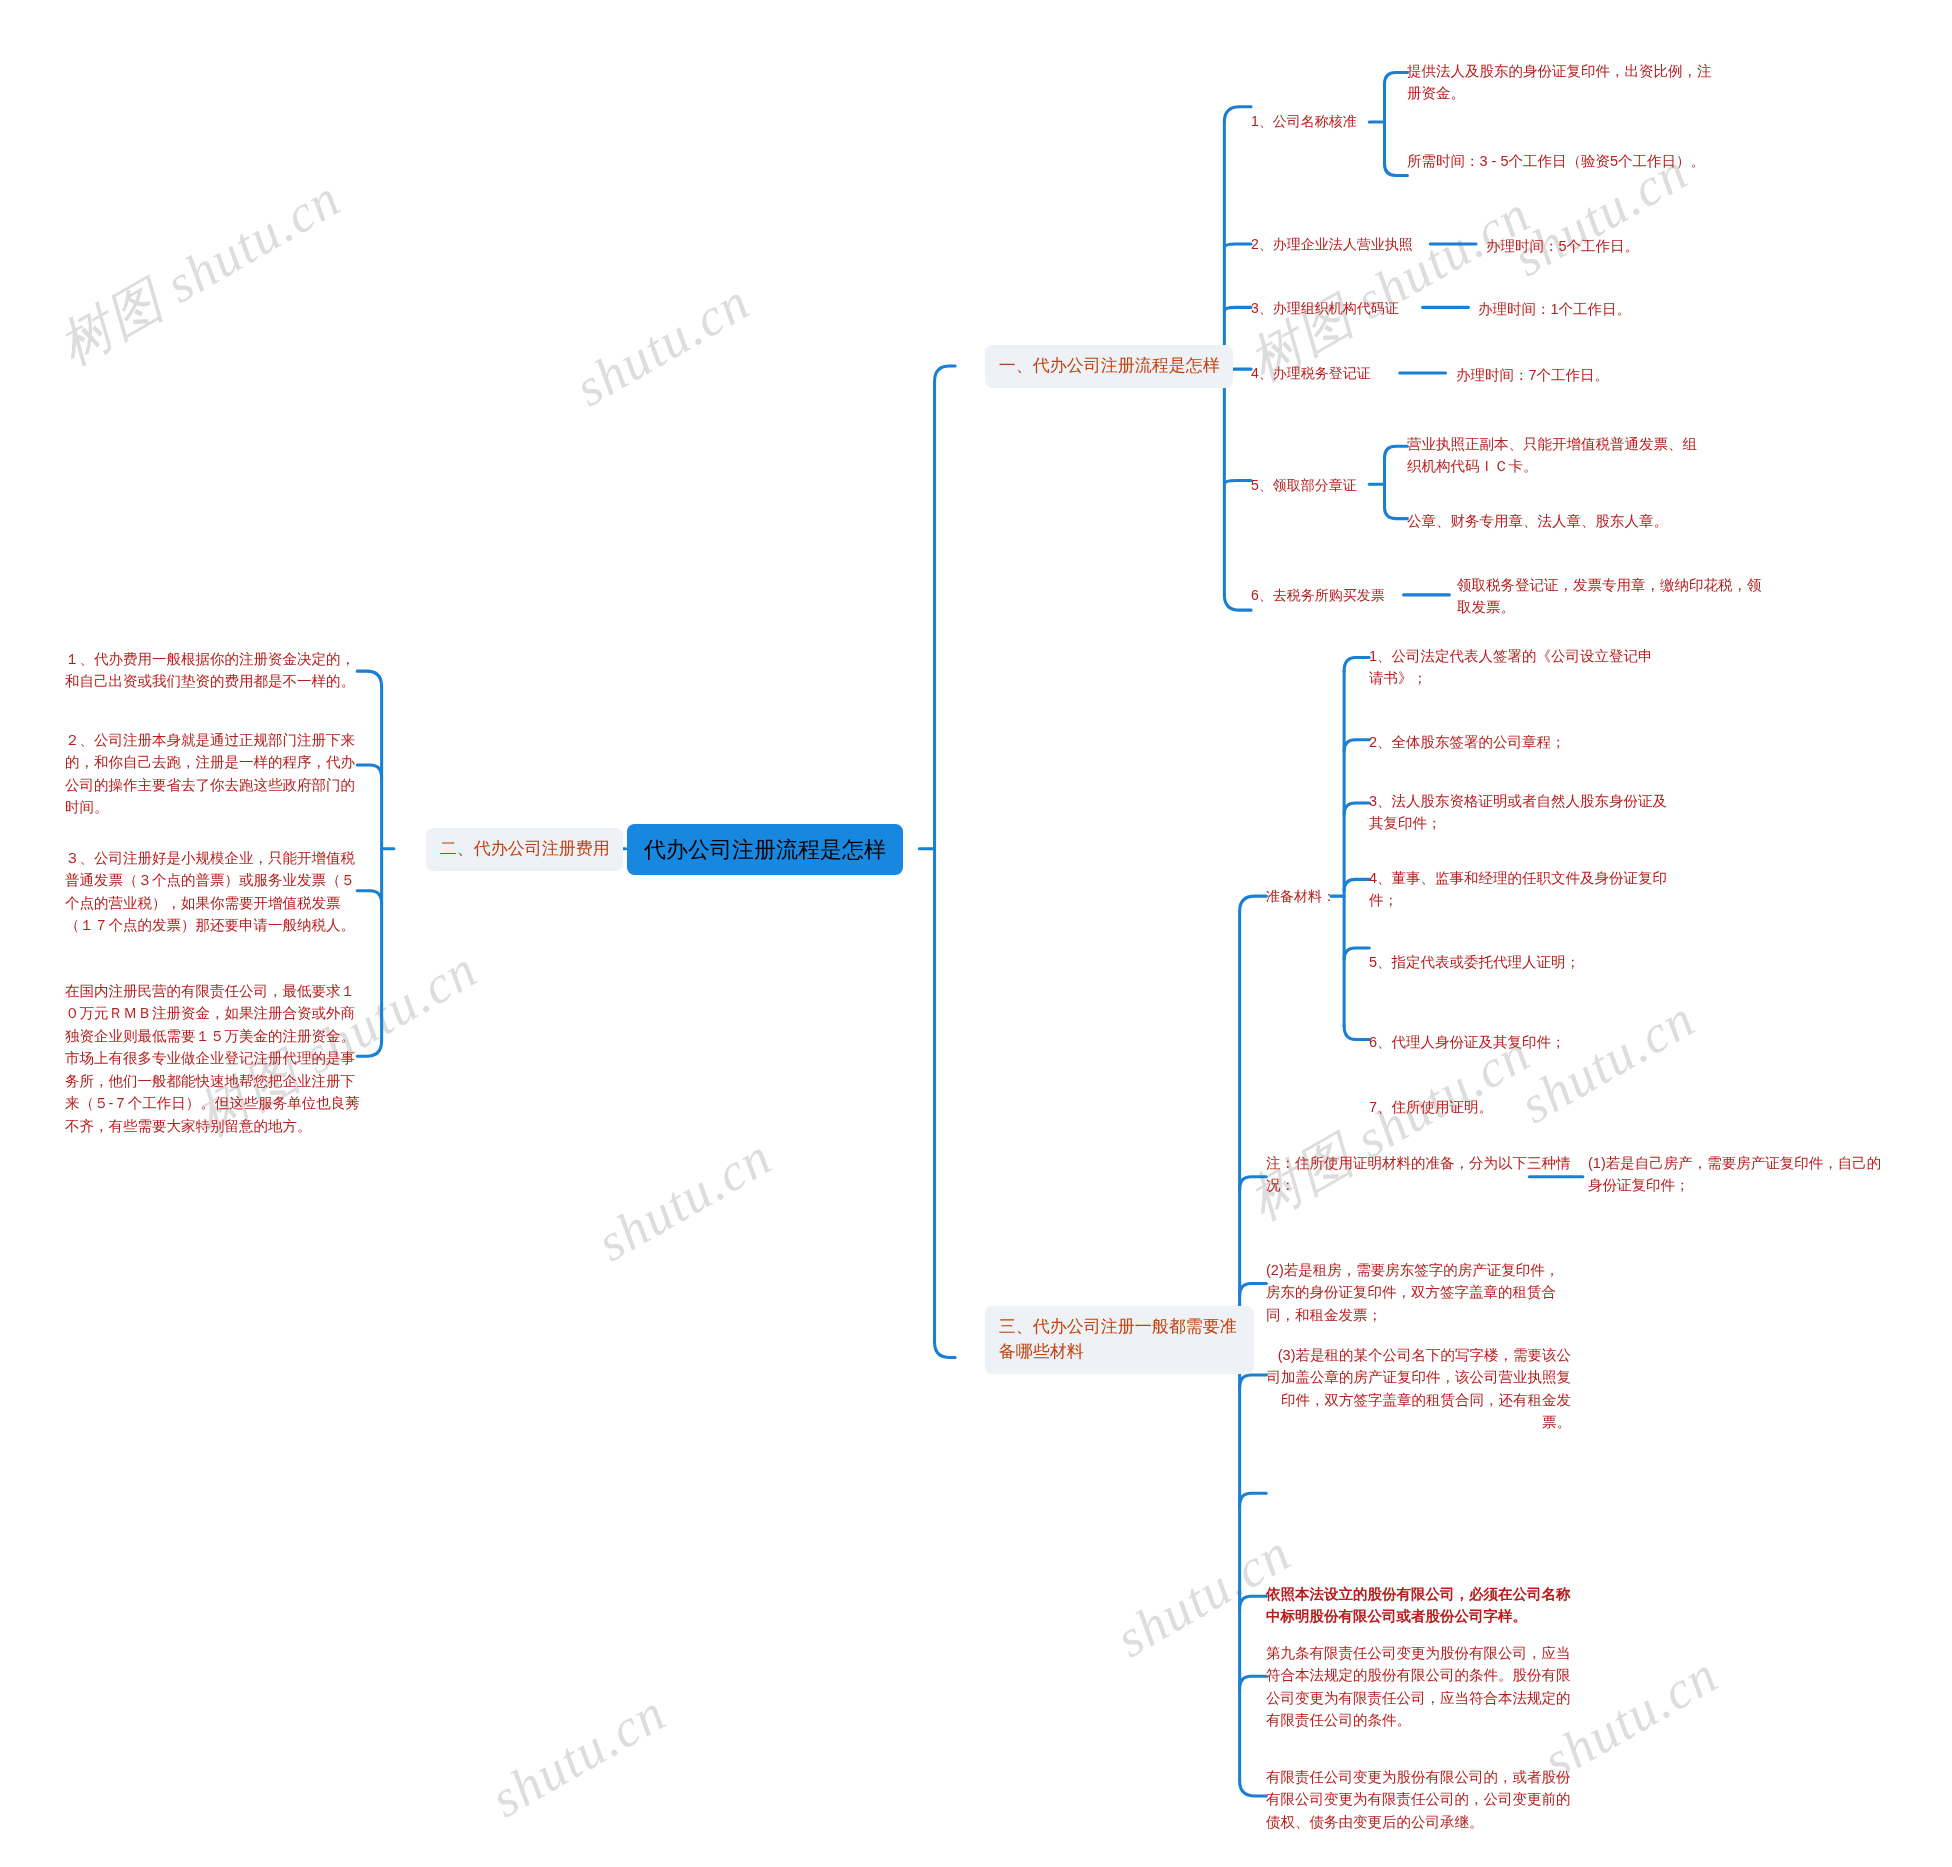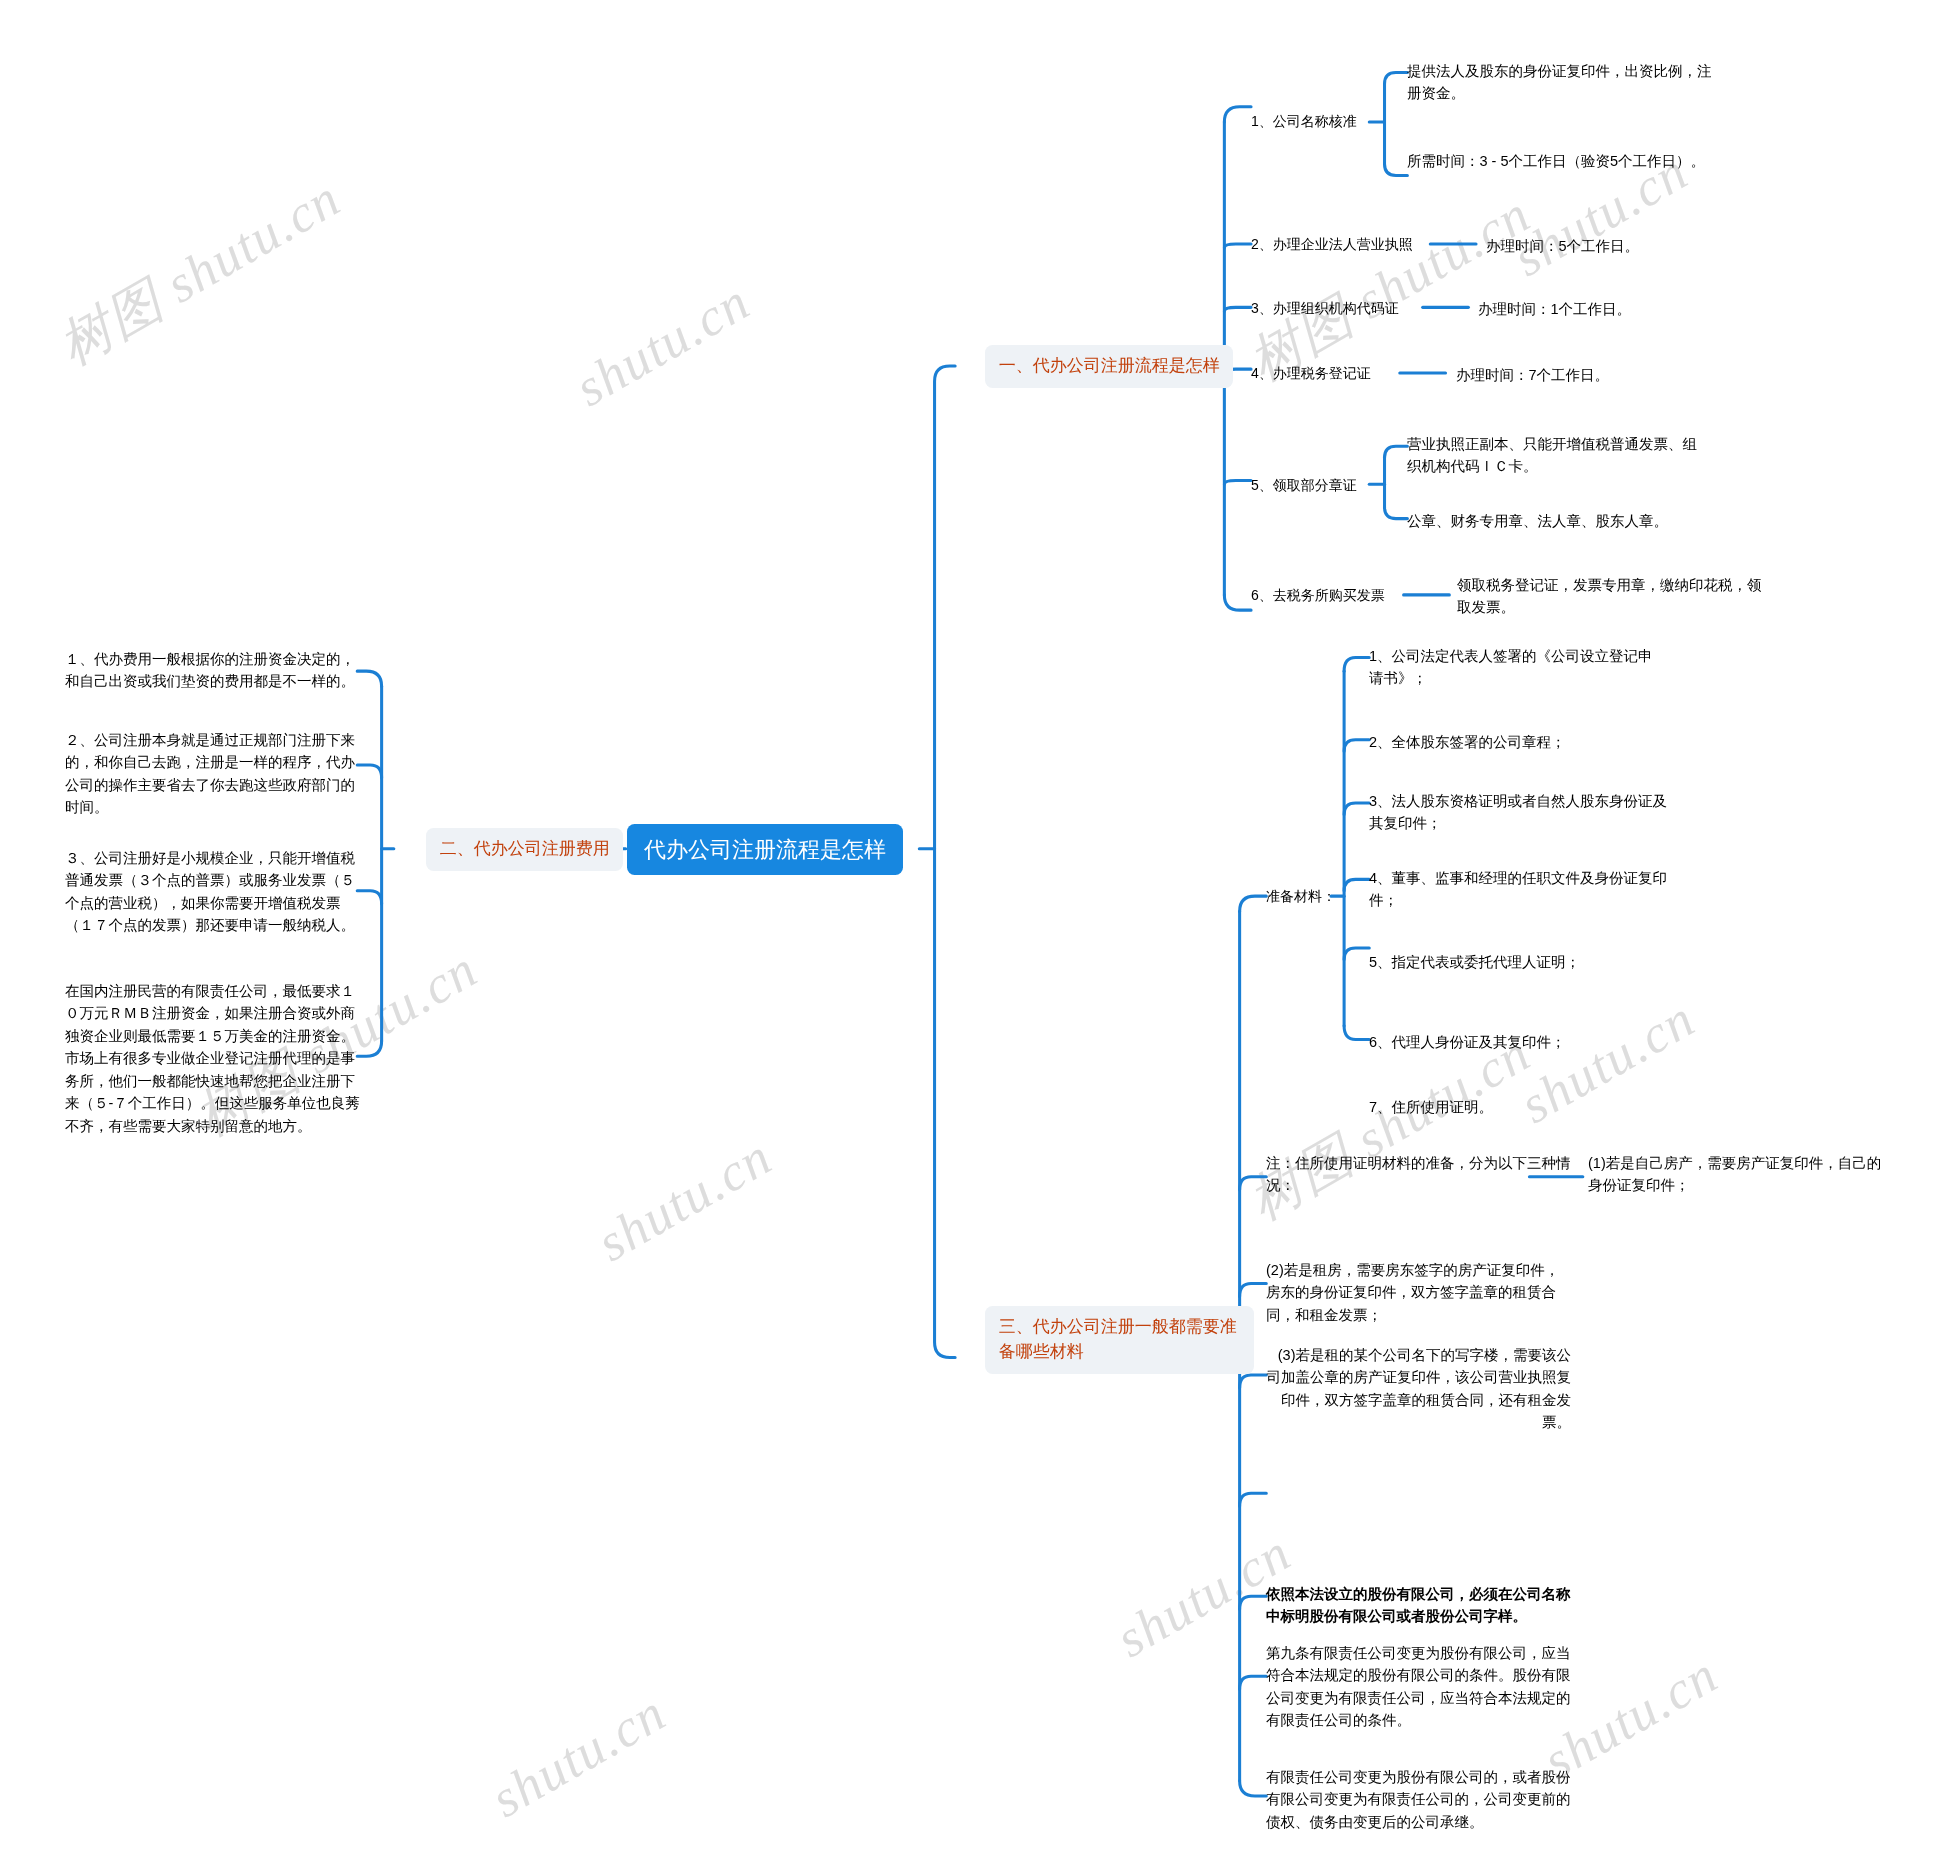--- a/index.html
+++ b/index.html
@@ -34,42 +34,42 @@
     opacity:.85;
   }
   .node{
     position:absolute;
     box-sizing:border-box;
     color:#1a1a1a;
   }
   
   .root{
     background:#1787e0;
-    color:#ffffff;
+    color:#000000;
     border-radius:7.6px;
     font-size:22px;
     line-height:1.35;
     padding:10.7px 17px;
     white-space:nowrap;
   }
   
   .lvl1{
     background:#eef2f6;
     border-radius:7.6px;
     font-size:17px;
     line-height:1.45;
     padding:9.2px 13.7px;
     color:#c2410c;
     margin-left:28px;
   }
   
   .txt{
     font-size:14.5px;
     line-height:1.55;
-    color:#000000;
+    color:#b91c1c;
     white-space:pre-wrap;
   }
   .txt.lvl2{font-size:14px;}
   .nowrap{white-space:nowrap;}
 </style>
 </head>
 <body>
 
 <div id="canvas">
 

